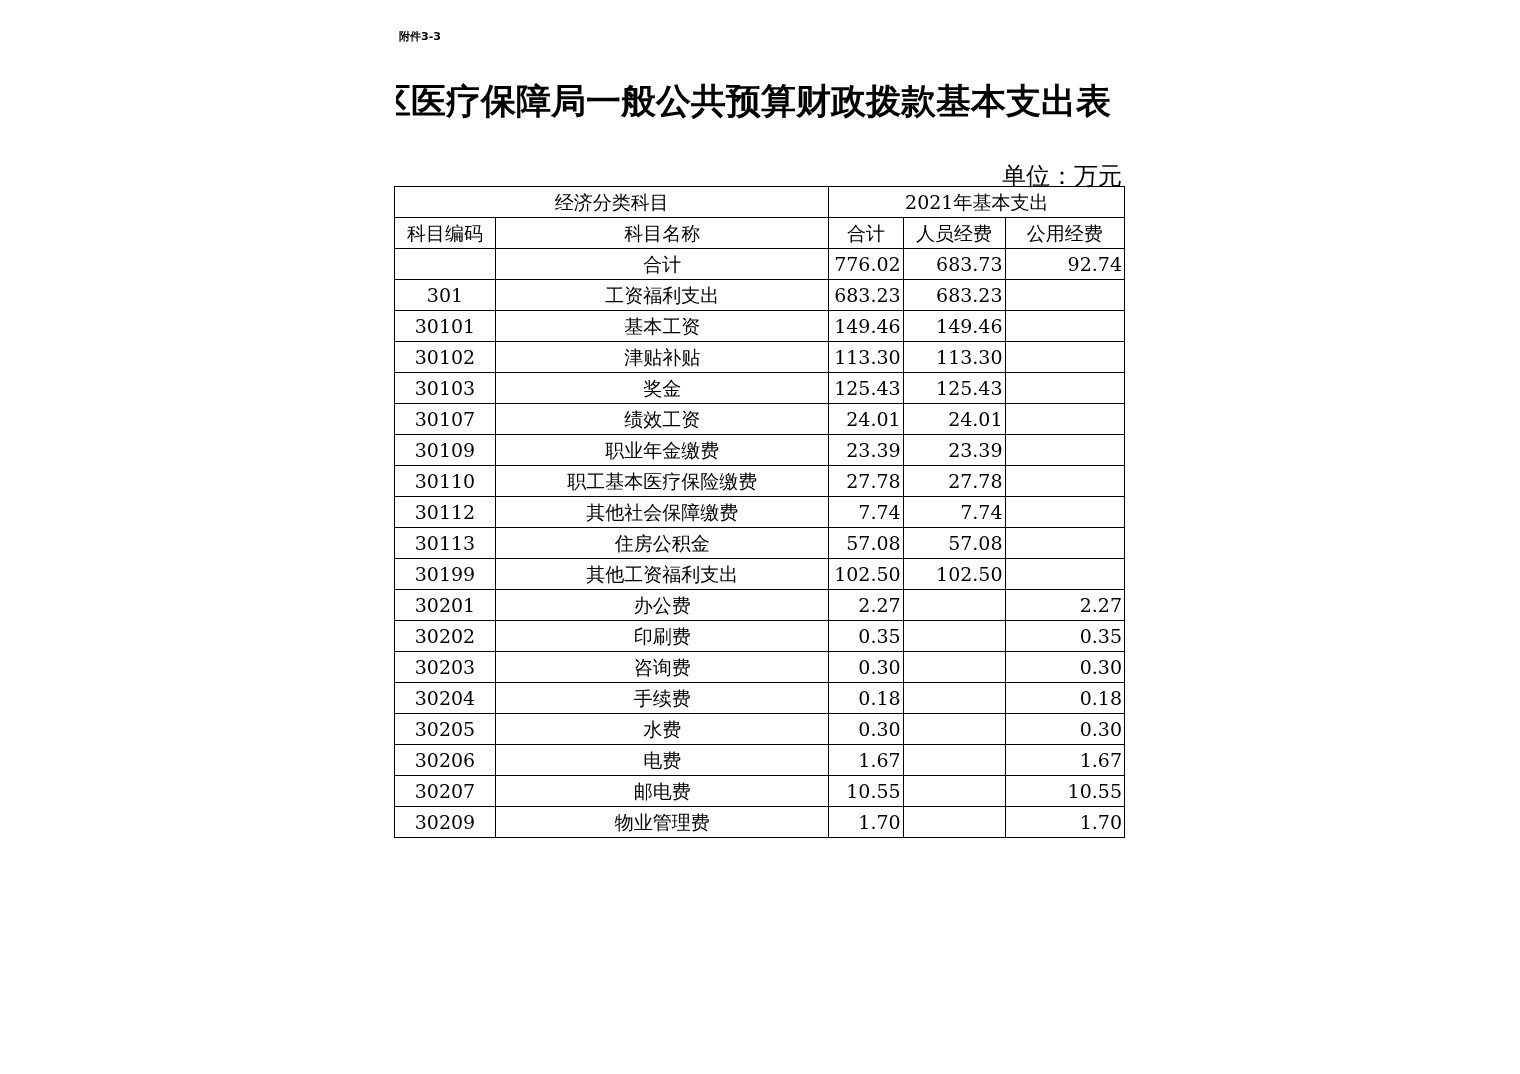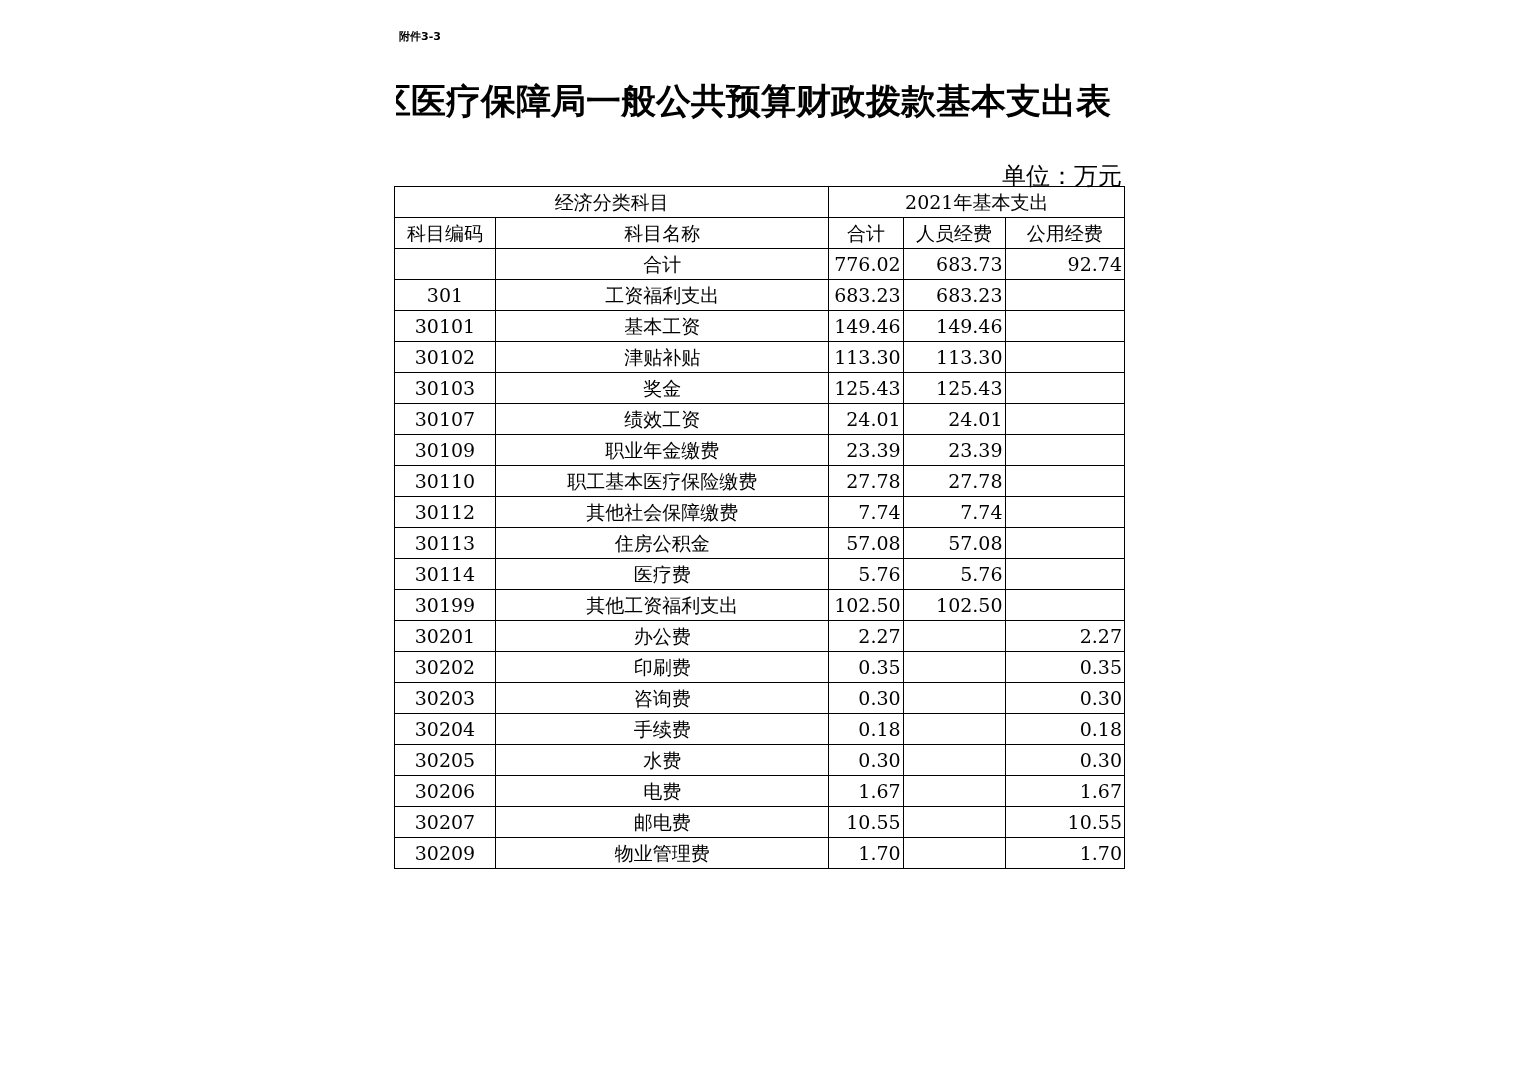--- a/index.html
+++ b/index.html
@@ -119,27 +119,20 @@
         <td class="right"></td>
       </tr>
       <tr>
         <td class="left">30113</td>
         <td class="left">住房公积金</td>
         <td class="right">57.08</td>
         <td class="right">57.08</td>
         <td class="right"></td>
       </tr>
       <tr>
-        <td class="left">30114</td>
-        <td class="left">医疗费</td>
-        <td class="right">5.76</td>
-        <td class="right">5.76</td>
-        <td class="right"></td>
-      </tr>
-      <tr>
         <td class="left">30199</td>
         <td class="left">其他工资福利支出</td>
         <td class="right">102.50</td>
         <td class="right">102.50</td>
         <td class="right"></td>
       </tr>
       <tr>
         <td class="left">30201</td>
         <td class="left">办公费</td>
         <td class="right">2.27</td>

